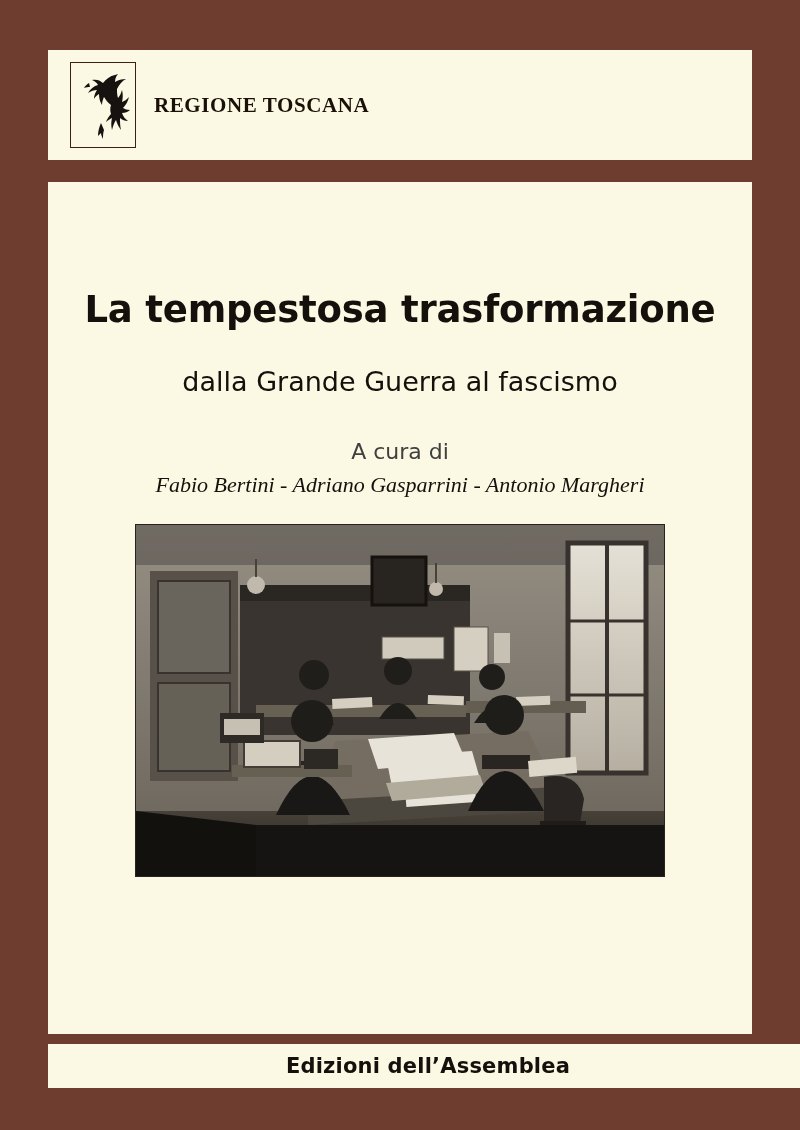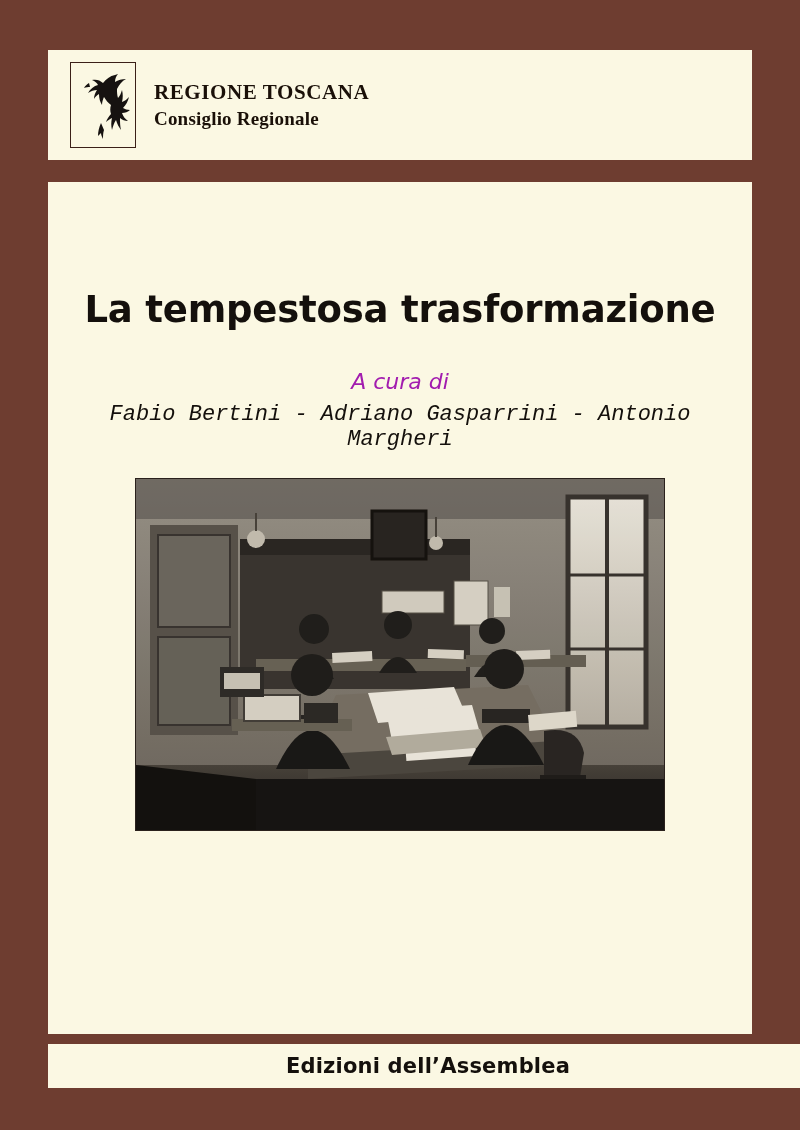--- a/index.html
+++ b/index.html
@@ -88,27 +88,26 @@
   .subtitle {
     margin-top: 32px;
     font-family: "DejaVu Sans", sans-serif;
     font-size: 27px;
     color: #14100c;
     line-height: 1.42;
   }
   .editedby-label {
     margin-top: 38px;
     font-family: "DejaVu Sans", sans-serif;
-    font-style: italic;
     font-size: 22px;
-    color: #a21caf;
+    color: #404040;
   }
   .editors {
     margin-top: 8px;
-    font-family: Liberation Mono, monospace;
+    font-family: Liberation Serif, serif;
     font-style: italic;
     font-size: 22px;
     color: #14100c;
   }
 
   
   .photo-wrap {
     margin: 26px auto 0 auto;
     width: 530px;
     height: 353px;
@@ -153,27 +152,27 @@
         <g fill="#161210">
           <path d="M44 12 c-5 1 -9 4 -12 8 c-3 -3 -7 -4 -11 -3 c3 1 5 3 6 5 c-4 1 -8 4 -10 8 c3 -2 6 -3 9 -3 c-2 3 -3 6 -3 9 c1 -2 3 -4 5 -5 c0 4 1 8 3 11 c0 -3 1 -6 2 -8 c2 3 4 6 7 8 c-1 3 -1 6 0 9 c-2 2 -4 5 -5 8 c2 -2 4 -3 6 -4 c-1 4 -1 8 0 12 c1 -4 2 -7 4 -10 c1 4 3 7 5 10 c-1 -4 -1 -8 -1 -12 c2 2 5 3 8 3 c-3 -2 -5 -5 -6 -8 c3 0 6 -1 8 -3 c-3 0 -5 -1 -7 -2 c3 -3 5 -7 6 -11 c-2 2 -4 4 -7 5 c1 -4 1 -8 0 -12 c-1 3 -2 6 -4 8 c-1 -3 -1 -6 -1 -9 c2 -4 5 -8 9 -10 c-4 0 -8 1 -11 3 c0 -3 1 -6 3 -8 z"></path>
           <path d="M30 60 c-2 4 -3 9 -3 13 c1 -1 2 -2 3 -3 c0 2 1 4 2 6 c0 -3 0 -6 1 -9 c-1 -2 -2 -5 -3 -7 z"></path>
           <path d="M18 20 c-2 1 -4 3 -5 5 c2 -1 4 -1 6 -1 z"></path>
         </g>
         <path d="M6 74 l26 8 l26 -8" fill="none" stroke="#161210" stroke-width="0"></path>
       </svg>
     </div>
     <div class="masthead-text">
       <div class="masthead-line1">REGIONE TOSCANA</div>
-      <div class="masthead-line2">Consiglio Regionale</div>
     </div>
   </div>
 
   <div class="main-panel">
     <div class="title">La tempestosa trasformazione</div>
     <div class="subtitle">
+      <div>dalla Grande Guerra al fascismo</div>
     </div>
     <div class="editedby-label">A cura di</div>
     <div class="editors">Fabio Bertini - Adriano Gasparrini - Antonio Margheri</div>
 
     <div class="photo-wrap">
       <svg width="528" height="351" viewBox="0 0 528 351" xmlns="http://www.w3.org/2000/svg">
         <defs>
           <linearGradient id="wall" x1="0" y1="0" x2="0" y2="1">
             <stop offset="0%" stop-color="#9b958a"></stop>
             <stop offset="100%" stop-color="#6d665c"></stop>

